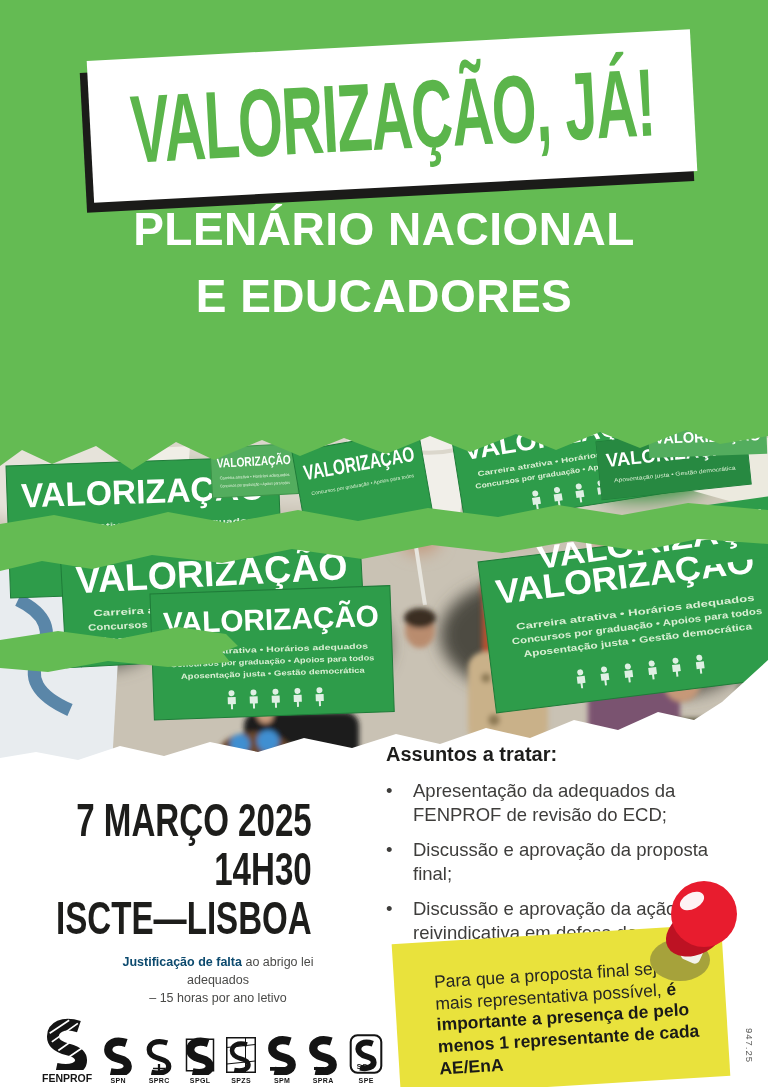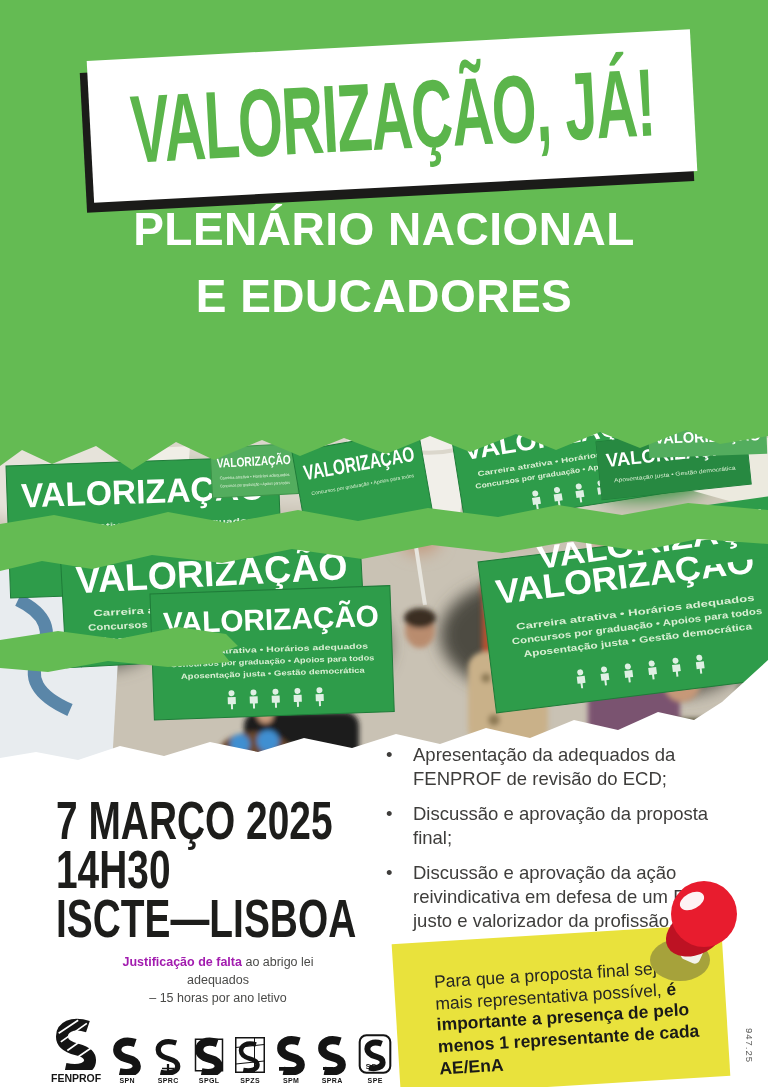--- a/index.html
+++ b/index.html
@@ -16,33 +16,33 @@
     transform:scaleX(.60);letter-spacing:-2px;}
   .headline{position:absolute;left:0;top:196px;width:768px;text-align:center;color:#ffffff;
     font-weight:bold;font-size:46px;line-height:67px;letter-spacing:.5px;}
   
   .photo{position:absolute;left:0;top:420px;width:768px;height:345px;}
   
   .agenda{position:absolute;left:386px;top:743px;width:348px;color:#3e3d3b;}
   .agenda-heading{font-size:20px;font-weight:bold;color:#1d1d1b;margin-bottom:13px;}
   .agenda-item{display:flex;margin-bottom:10px;font-size:18.5px;line-height:1.32;}
   .agenda-bullet{width:27px;flex:none;}
-  .date-block{position:absolute;left:56px;top:796px;color:#1d1d1b;font-weight:bold;font-size:54px;line-height:49px;}
+  .date-block{position:absolute;left:56px;top:796px;color:#1d1d1b;font-weight:bold;font-size:46px;line-height:49px;text-align:right;}
   .date-line{transform:scaleX(.72);transform-origin:0 50%;white-space:nowrap;}
   .justification{position:absolute;left:96px;top:953px;width:244px;text-align:center;
     font-size:12.5px;line-height:1.45;color:#4a4a48;}
-  .justification b{color:#a21caf;}
+  .justification b{color:#0c4a6e;}
   .note{position:absolute;left:396px;top:934px;width:330px;height:152px;background:#e9e23c;
     transform:rotate(-3.5deg);box-sizing:border-box;padding:30px 24px 0 40px;
     font-size:17.5px;line-height:1.24;color:#262624;}
   .note b{color:#1a1a18;}
   .pin{position:absolute;left:638px;top:870px;width:126px;height:126px;}
   .ref-number{position:absolute;left:744px;top:1028px;writing-mode:vertical-rl;
     font-size:9.5px;color:#5c5c5a;letter-spacing:1px;}
-  .logos{position:absolute;left:42px;top:1018px;display:flex;align-items:flex-end;gap:11px;margin-left:9px;}
+  .logos{position:absolute;left:42px;top:1018px;display:flex;align-items:flex-end;gap:11px;}
   .logo{display:flex;flex-direction:column;align-items:center;}
   .logo-label{font-size:7px;font-weight:bold;letter-spacing:.4px;color:#151515;margin-top:2px;white-space:nowrap;}
   .logo.fenprof .logo-label{font-size:10.5px;letter-spacing:0;}
 </style>
 </head>
 <body>
 
 <div class="green-top"></div>
 <div class="banner-shadow"></div>
 <div class="banner">
@@ -229,20 +229,21 @@
   <g fill="#64bb53">
     <path d="M0,0 H768 V16 L720,24 686,10 640,28 600,12 556,30 516,14 470,32 430,16 386,34 344,18 300,36 262,20 214,40 176,22 132,50 96,26 52,44 22,30 0,46 Z"></path>
     <path d="M0,104 L54,95 110,106 168,92 228,103 298,90 358,101 428,88 498,97 558,85 622,95 688,83 768,90 L768,124 698,119 640,131 572,121 502,133 432,125 362,139 292,129 222,143 152,135 92,149 42,141 0,151 Z"></path>
     <path d="M0,220 L58,211 118,219 178,207 226,214 238,226 222,232 230,242 168,247 108,241 48,252 0,248 Z"></path>
   </g>
 
   <path fill="#ffffff" d="M0,345 V338 L36,332 78,340 120,326 164,336 210,322 258,332 304,318 352,328 396,314 440,324 486,308 530,318 574,300 618,310 658,292 694,300 722,282 744,262 768,240 V345 Z"></path>
 </svg>
 
 <div class="agenda">
+  <div class="agenda-heading">Assuntos a tratar:</div>
   <div class="agenda-item">
     <span class="agenda-bullet">•</span>
     <span>Apresentação da adequados da FENPROF de revisão do ECD;</span>
   </div>
   <div class="agenda-item">
     <span class="agenda-bullet">•</span>
     <span>Discussão e aprovação da proposta final;</span>
   </div>
   <div class="agenda-item">
     <span class="agenda-bullet">•</span>

